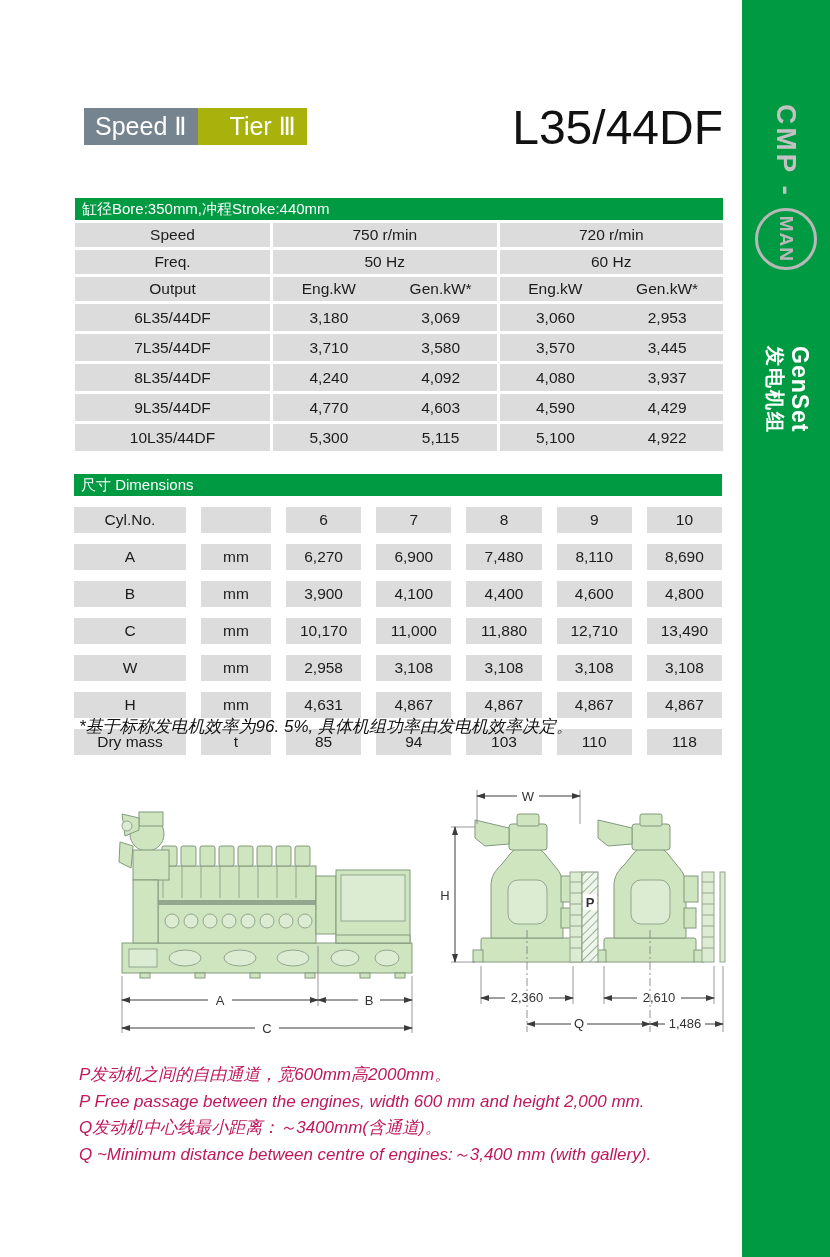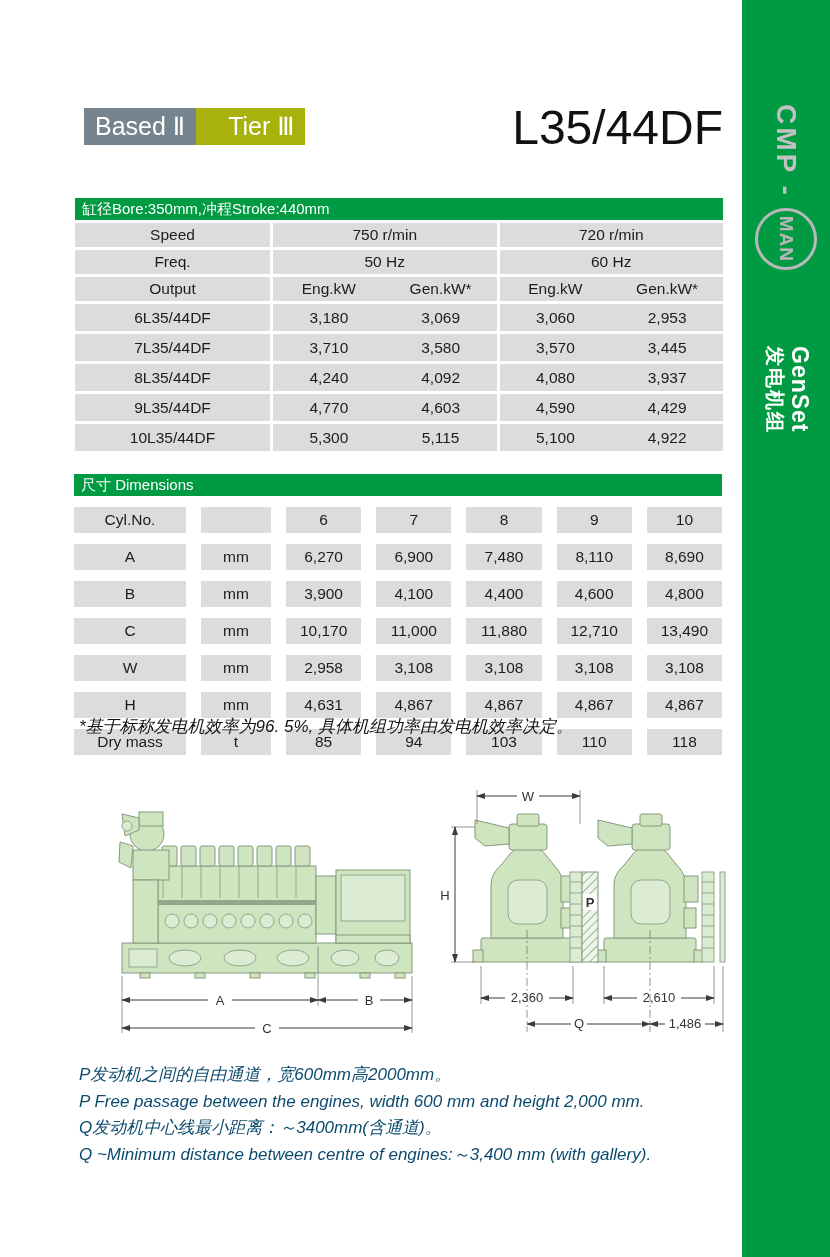--- a/index.html
+++ b/index.html
@@ -45,40 +45,40 @@
   .t2 { position:absolute; left:74px; top:474px; width:648px; }
   .t2-row { display:flex; gap:15px; margin-top:11px; height:26px; }
   .t2-row .label { width:112px; }
   .t2-row .unit  { width:70px; }
   .t2-row .val   { flex:1; }
 
   
   .footnote { position:absolute; left:79px; top:714px; width:652px;
               font-size:17px; font-style:italic; line-height:25px; color:#111; }
   .bottom-notes { position:absolute; left:79px; top:1062px; width:660px;
-                  font-size:17px; font-style:italic; line-height:26.5px; color:#0c4a6e; }
+                  font-size:17px; font-style:italic; line-height:26.5px; color:#be185d; }
 
   
   .diagram { position:absolute; left:75px; top:780px; }
   .eng  { fill:#cfe5c0; stroke:#82997d; stroke-width:1; }
   .eng2 { fill:#dcecd2; stroke:#93a68e; stroke-width:1; }
   .engline { stroke:#93a68e; stroke-width:1; fill:none; }
   .dim  { stroke:#3c3c3c; stroke-width:1; fill:none; }
   .ext  { stroke:#7d7d7d; stroke-width:0.8; fill:none; }
   .cl   { stroke:#777; stroke-width:0.8; stroke-dasharray:8 3 2 3; fill:none; }
   .dimt { font-size:13px; fill:#333; font-family:"Liberation Sans", sans-serif; }
   .lblbg { fill:#ffffff; }
 </style>
 </head>
 <body>
 
 <div class="page">
 
   <div class="badges">
-    <div class="badge tier2">Based Ⅱ</div>
+    <div class="badge tier2">Speed Ⅱ</div>
     <div class="badge tier3">Tier Ⅲ</div>
   </div>
   <div class="page-title">L35/44DF</div>
 
   <div class="t1">
     <div class="bar">缸径Bore:350mm,冲程Stroke:440mm</div>
     <div class="t1-row">
       <div class="cell label">Speed</div>
       <div class="cell section">750 r/min</div>
       <div class="cell section">720 r/min</div>

